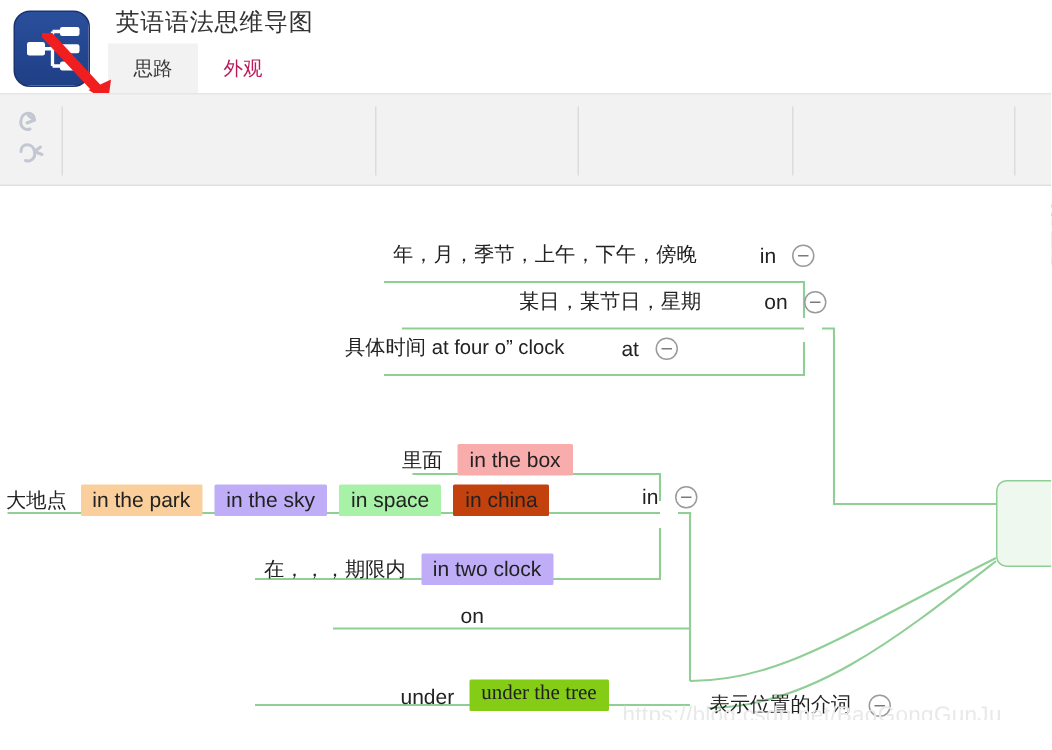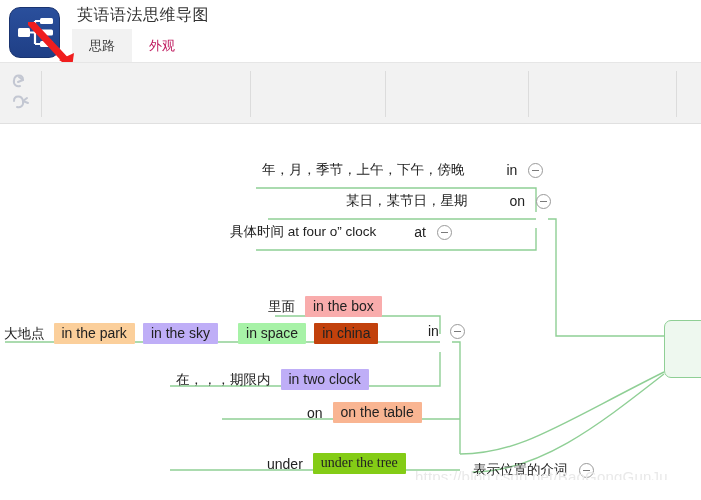--- a/index.html
+++ b/index.html
@@ -439,37 +439,36 @@
 
     <div class="node" style="left:264px; top:172px;">
       <span class="plain chi">里面</span>
       <span class="hl" style="margin-left: 6px; background: rgb(249, 172, 172);">in the box</span>
     </div>
 
     <div class="node" style="left:0px; top:199px;">
       <span class="plain chi">大地点</span>
       <span class="hl" style="margin-left: 5px; background: rgb(251, 207, 155);">in the park</span>
       <span class="hl" style="margin-left: 8px; background: rgb(191, 174, 247);">in the sky</span>
-      <span class="hl" style="margin-left: 20px; background: rgb(167, 242, 167);">in space</span>
+      <span class="hl" style="margin-left: 8px; background: rgb(167, 242, 167);">in space</span>
       <span class="hl" style="margin-left: 8px; background: #c2410c;">in china</span>
     </div>
 
     <div class="node" style="left:424px; top:199px;">
       <span class="plain">in</span>
       <span class="collapse"></span>
     </div>
 
     <div class="node" style="left:172px; top:245px;">
       <span class="plain chi">在，，，期限内</span>
       <span class="hl" style="margin-left: 6px; background: rgb(191, 174, 247);">in two clock</span>
     </div>
 
     <div class="node" style="left:303px; top:278px;">
       <span class="plain">on</span>
-      <span class="hl" style="margin-left: 6px; background: rgb(249, 181, 146);">on the table</span>
     </div>
 
     <div class="node" style="left:263px; top:329px;">
       <span class="plain">under</span>
       <span class="hl" style="margin-left: 6px; background: #84cc16; font-family: Liberation Serif, serif;">under the tree</span>
     </div>
 
     <div class="node" style="left:469px; top:337px;">
       <span class="plain chi">表示位置的介词</span>
       <span class="collapse"></span>

